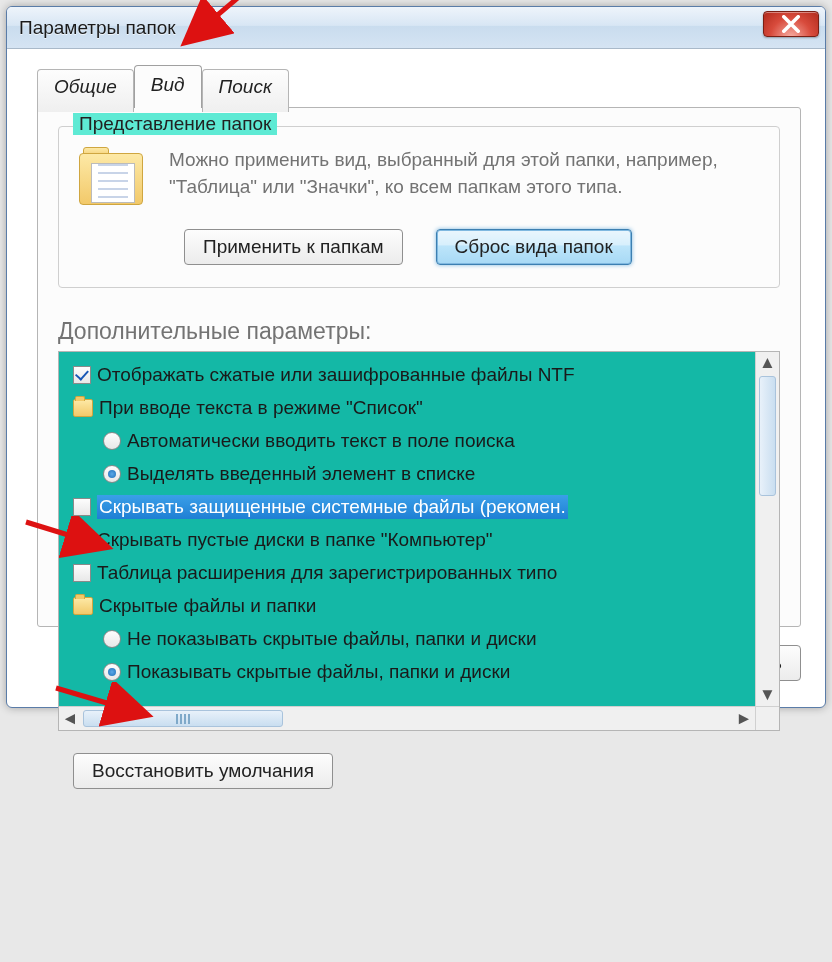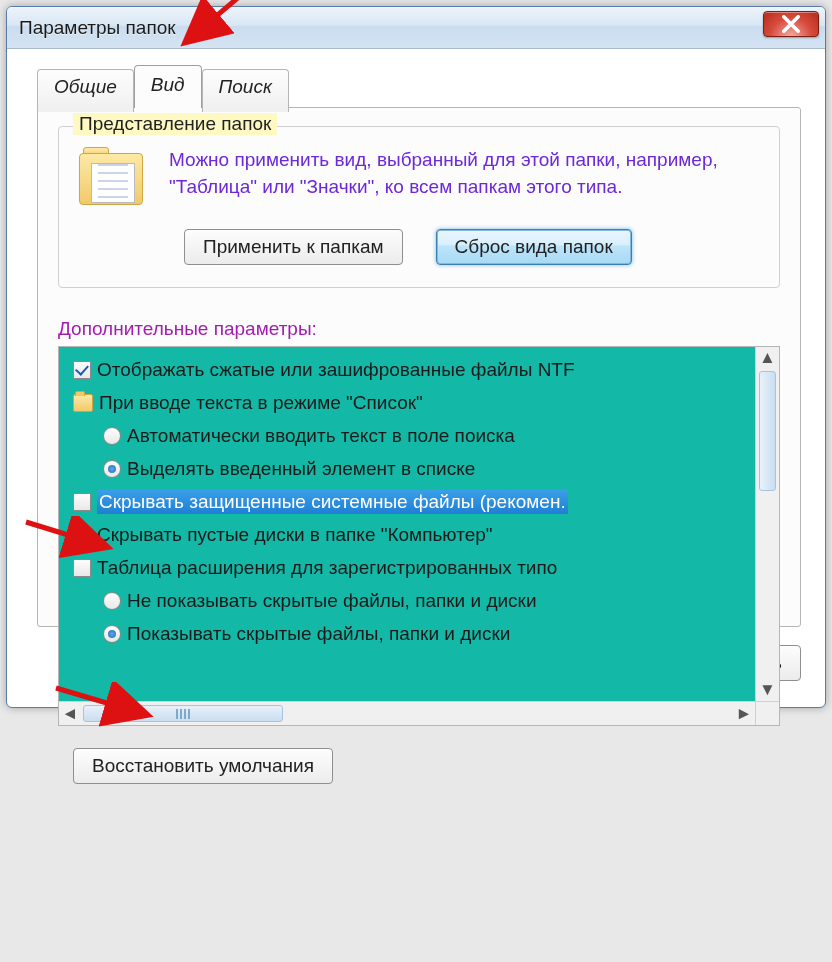--- a/index.html
+++ b/index.html
@@ -106,21 +106,21 @@
     border: 1px solid #cfcfcf;
     border-radius: 4px;
     padding: 20px 18px 22px 18px;
     position: relative;
     margin-bottom: 30px;
   }
   .groupbox-title {
     position: absolute;
     top: -14px;
     left: 14px;
-    background: #fef9c3;
+    background: #5eead4;
     padding: 0 6px;
     font-size: 19px;
     color: #222;
     text-align: center;
   }
   .gb-body { display: flex; gap: 20px; align-items: flex-start; }
   .folder-icon {
     width: 72px; height: 68px; flex: 0 0 72px;
     position: relative;
   }
@@ -135,21 +135,21 @@
     border:1px solid #cfa640; border-radius:3px 3px 0 0;
   }
   .folder-sheet {
     position:absolute; left:14px; top:16px; width:44px; height:40px;
     background:#fff; border:1px solid #bbb;
   }
   .folder-sheet::before, .folder-sheet::after {
     content:""; position:absolute; left:6px; right:6px; height:2px; background:#c8d4e8;
   }
   .folder-sheet::before{ top:8px; box-shadow: 0 8px 0 #c8d4e8, 0 16px 0 #c8d4e8, 0 24px 0 #c8d4e8; }
-  .gb-text { flex: 1; font-size: 19px; line-height: 1.4; color:#6d28d9; }
+  .gb-text { flex: 1; font-size: 19px; line-height: 1.4; color:#737373; }
   .gb-buttons {
     margin-top: 14px;
     display: flex;
     gap: 18px;
     justify-content: flex-start;
     padding-left: 92px;
   }
   .btn {
     padding: 6px 18px;
     font-size: 19px;
@@ -158,21 +158,21 @@
     background: linear-gradient(#fdfdfd,#ececec);
     color: #222;
     white-space: nowrap;
     margin-left: 15px;
   }
   .btn.focus {
     border-color: #3c7fb1;
     box-shadow: 0 0 0 1px #7fb8e0 inset, 0 0 4px #7fb8e0;
     background: linear-gradient(#eaf6fd,#d7effc 45%,#bde5fa 46%,#a7d9f5);
   }
-  .adv-label { font-size: 19px; color:#a21caf; margin-bottom:6px; }
+  .adv-label { font-size: 23px; color:#737373; margin-bottom:6px; }
   .treeview {
     border: 1px solid #b5b5b5;
     background: #14b8a6;
     height: 380px;
     position: relative;
     overflow: hidden;
   }
   .tree-inner {
     position:absolute; left:0; top:0; right:24px; bottom:24px;
     padding: 6px 0 6px 10px;
@@ -333,20 +333,24 @@
               <span class="label-span">Скрывать защищенные системные файлы (рекомен.</span>
             </div>
             <div class="tree-row">
               <span class="cb checked"></span>
               <span class="label-span">Скрывать пустые диски в папке "Компьютер"</span>
             </div>
             <div class="tree-row">
               <span class="cb"></span>
               <span class="label-span">Таблица расширения для зарегистрированных типо</span>
             </div>
+            <div class="tree-row">
+              <span class="mini-folder"></span>
+              <span class="label-span">Скрытые файлы и папки</span>
+            </div>
             <div class="tree-row indent1">
               <span class="rb"></span>
               <span class="label-span">Не показывать скрытые файлы, папки и диски</span>
             </div>
             <div class="tree-row indent1">
               <span class="rb checked"></span>
               <span class="label-span">Показывать скрытые файлы, папки и диски</span>
             </div>
           </div>
         <div class="vscroll">

